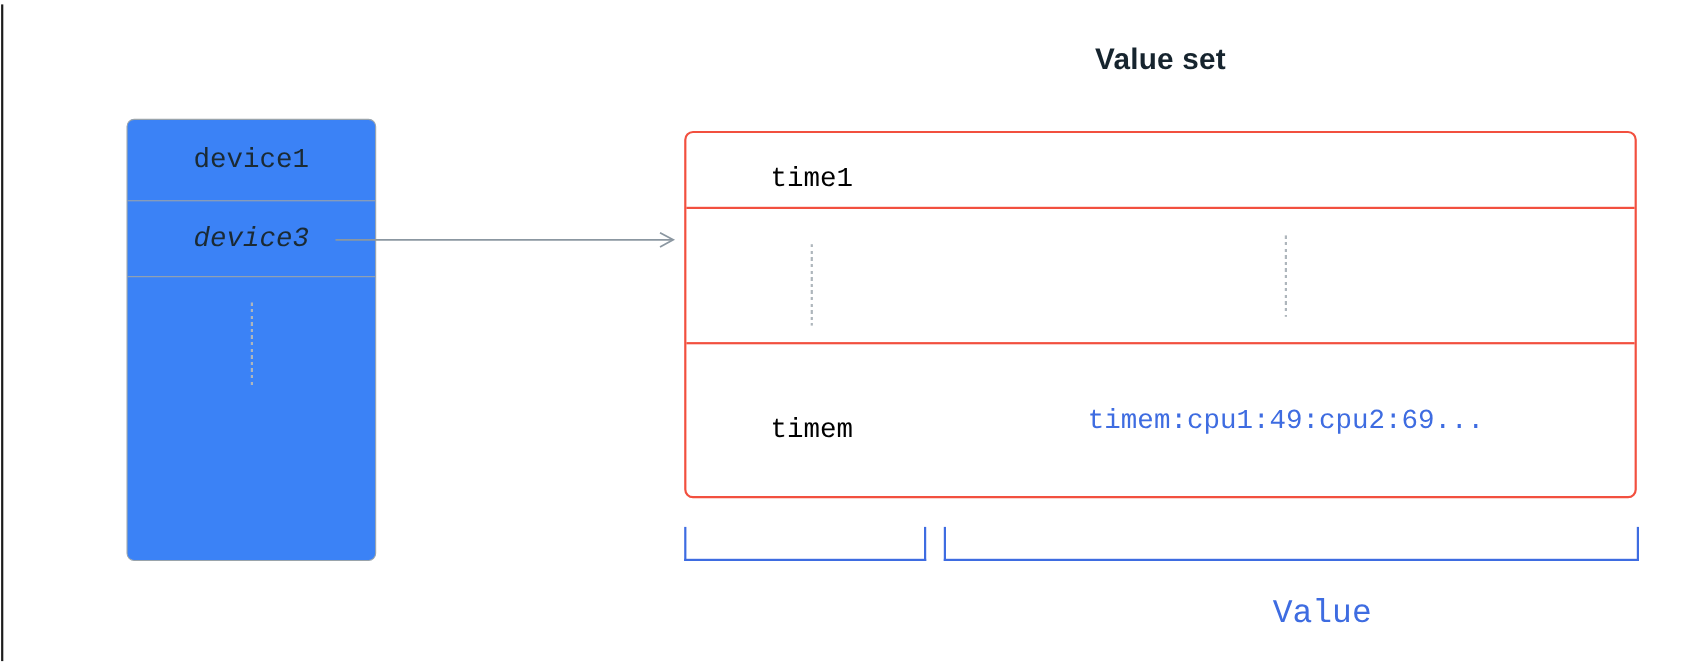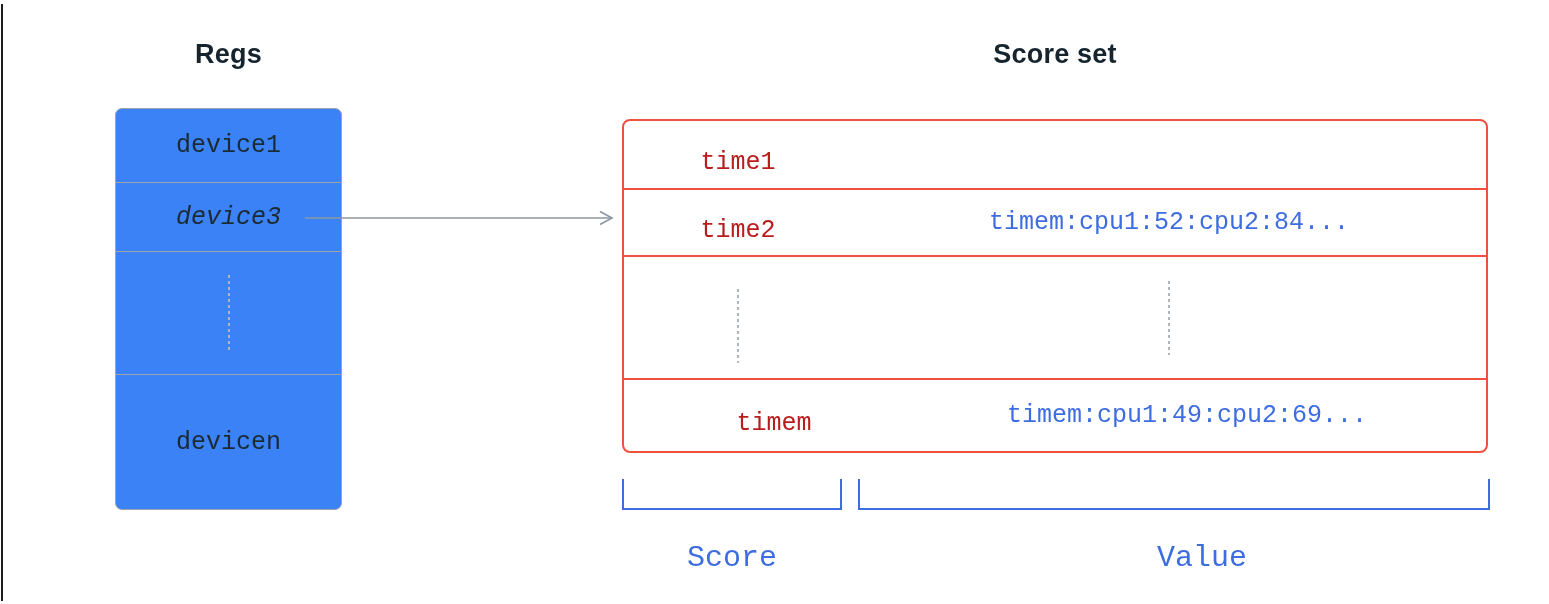--- a/index.html
+++ b/index.html
@@ -73,23 +73,23 @@
   .set-box{
     position:absolute;left:622px;top:119px;width:866px;height:334px;
     border:2px solid var(--accent-red);border-radius:8px;
     display:flex;flex-direction:column;background:#fff;
   }
   .set-row{display:flex;}
   .set-row + .set-row{border-top:2px solid var(--accent-red);}
   .set-row.r1{height:67px;}
   .set-row.r2{height:67px;}
   .set-row.rdots{height:123px;}
-  .set-row.r4{height:69px;flex:1;padding-left:36px;}
+  .set-row.r4{height:69px;flex:1;}
   .cell{display:flex;align-items:center;justify-content:center;font-size:25px;}
-  .cell.score{width:228px;color:#b91c1c;margin-top:16px;}
+  .cell.score{width:228px;color:#000000;margin-top:16px;}
   .cell.value{flex:1;color:var(--accent-blue);}
 
   
   .bracket{
     position:absolute;top:479px;height:31px;
     border-left:2px solid var(--accent-blue);
     border-right:2px solid var(--accent-blue);
     border-bottom:2px solid var(--accent-blue);
   }
   .bracket.score{left:622px;width:220px;}
@@ -103,59 +103,52 @@
   .label-score{left:622px;width:220px;}
   .label-value{left:886px;width:632px;}
 </style>
 </head>
 <body>
 
 <div class="canvas">
 
   <div class="edge-line"></div>
 
-  <div class="diagram-title title-regs">Regs</div>
 
   <div class="regs-box">
     <div class="regs-row mono h1">device1</div>
     <div class="regs-row mono h3">device3</div>
     <div class="regs-row hdots">
       <div class="vdots regs"></div>
     </div>
-    <div class="regs-row mono h5">devicen</div>
   </div>
 
   <svg class="arrow-svg" width="322" height="26" viewBox="0 0 322 26">
     <line x1="2" y1="13" x2="308" y2="13" stroke="#8b97a1" stroke-width="1.6"></line>
     <path d="M297 6.5 L309 13 L297 19.5" fill="none" stroke="#8b97a1" stroke-width="1.6"></path>
   </svg>
 
-  <div class="diagram-title title-sorted">Score set</div>
+  <div class="diagram-title title-sorted">Value set</div>
 
   <div class="set-box">
     <div class="set-row r1">
       <div class="cell score mono">time1</div>
-    </div>
-    <div class="set-row r2">
-      <div class="cell score mono">time2</div>
-      <div class="cell value mono">timem:cpu1:52:cpu2:84...</div>
     </div>
     <div class="set-row rdots">
       <div class="cell score">
         <div class="vdots set"></div>
       </div>
       <div class="cell value">
         <div class="vdots set"></div>
       </div>
     </div>
     <div class="set-row r4">
       <div class="cell score mono">timem</div>
       <div class="cell value mono">timem:cpu1:49:cpu2:69...</div>
     </div>
   </div>
 
   <div class="bracket score"></div>
   <div class="bracket value"></div>
 
-  <div class="col-label label-score mono">Score</div>
   <div class="col-label label-value mono">Value</div>
 
 </div>
 
 </body></html>

